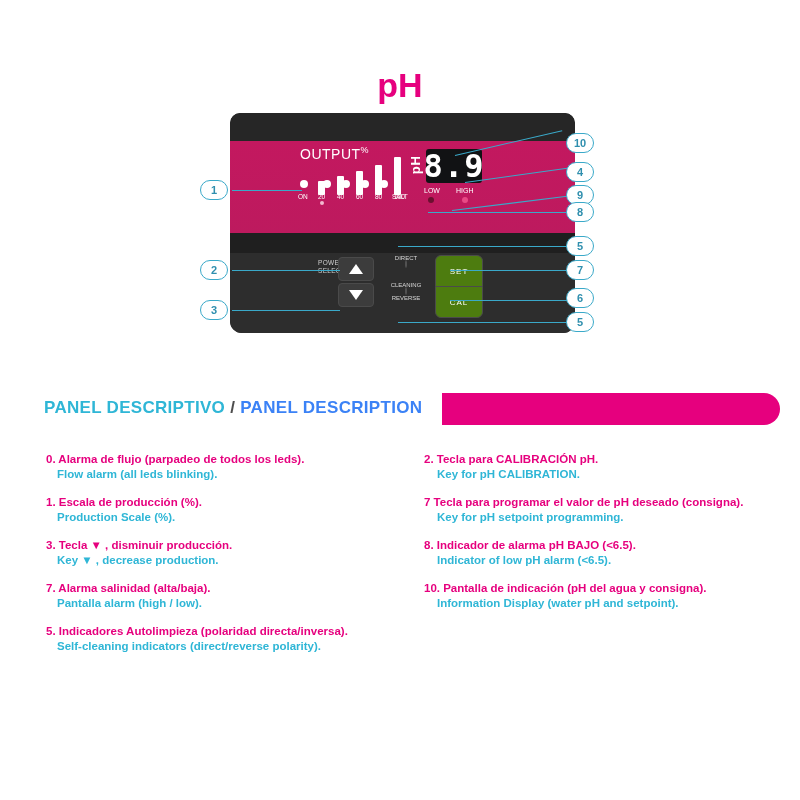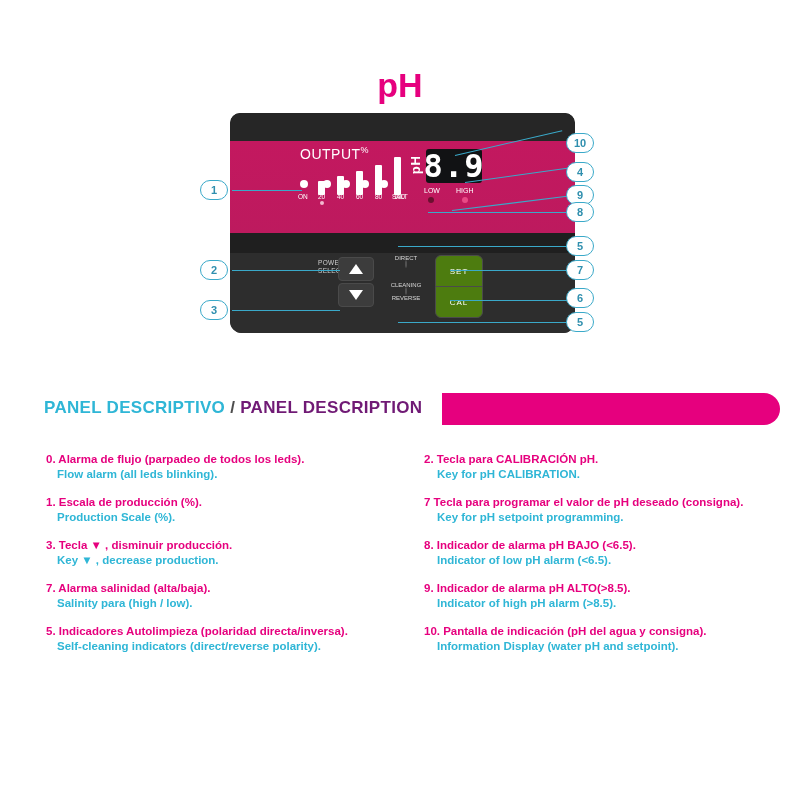--- a/index.html
+++ b/index.html
@@ -310,21 +310,21 @@
   }
   .section-head .titles {
     position: absolute;
     left: 22px; top: 5px;
     font-size: 17px;
     font-weight: bold;
     letter-spacing: .3px;
   }
   .section-head .t-es { color: #2fb6d6; }
   .section-head .sep { color: #4d4d4d; }
-  .section-head .t-en { color: #701a75; }
+  .section-head .t-en { color: #3b82f6; }
 
   
   .legend {
     position: absolute;
     top: 452px;
     font-size: 11.5px;
     line-height: 15px;
   }
   .legend.left { left: 46px; width: 360px; }
   .legend.right { left: 424px; width: 370px; }
@@ -477,21 +477,21 @@
   <div class="item">
     <div class="es">1. Escala de producción (%).</div>
     <div class="en">Production Scale (%).</div>
   </div>
   <div class="item">
     <div class="es">3. Tecla ▼ , disminuir producción.</div>
     <div class="en">Key  ▼ , decrease production.</div>
   </div>
   <div class="item">
     <div class="es">7. Alarma salinidad (alta/baja).</div>
-    <div class="en">Salinity para  (high / low).</div>
+    <div class="en">Pantalla alarm  (high / low).</div>
   </div>
   <div class="item">
     <div class="es">5. Indicadores Autolimpieza (polaridad directa/inversa).</div>
     <div class="en">Self-cleaning indicators (direct/reverse polarity).</div>
   </div>
 </div>
 
 <div class="legend right">
   <div class="item">
     <div class="es">2. Tecla para CALIBRACIÓN pH.</div>
@@ -499,20 +499,16 @@
   </div>
   <div class="item">
     <div class="es">7  Tecla para programar el valor de pH deseado (consigna).</div>
     <div class="en">Key for pH setpoint programming.</div>
   </div>
   <div class="item">
     <div class="es">8. Indicador de alarma pH BAJO (&lt;6.5).</div>
     <div class="en">Indicator of low pH alarm  (&lt;6.5).</div>
   </div>
   <div class="item">
-    <div class="es">9. Indicador de alarma pH ALTO(&gt;8.5).</div>
-    <div class="en">Indicator of high pH alarm (&gt;8.5).</div>
-  </div>
-  <div class="item">
     <div class="es">10. Pantalla de indicación (pH del agua y consigna).</div>
     <div class="en">Information Display (water pH and setpoint).</div>
   </div>
 </div>
 
 </body></html>

